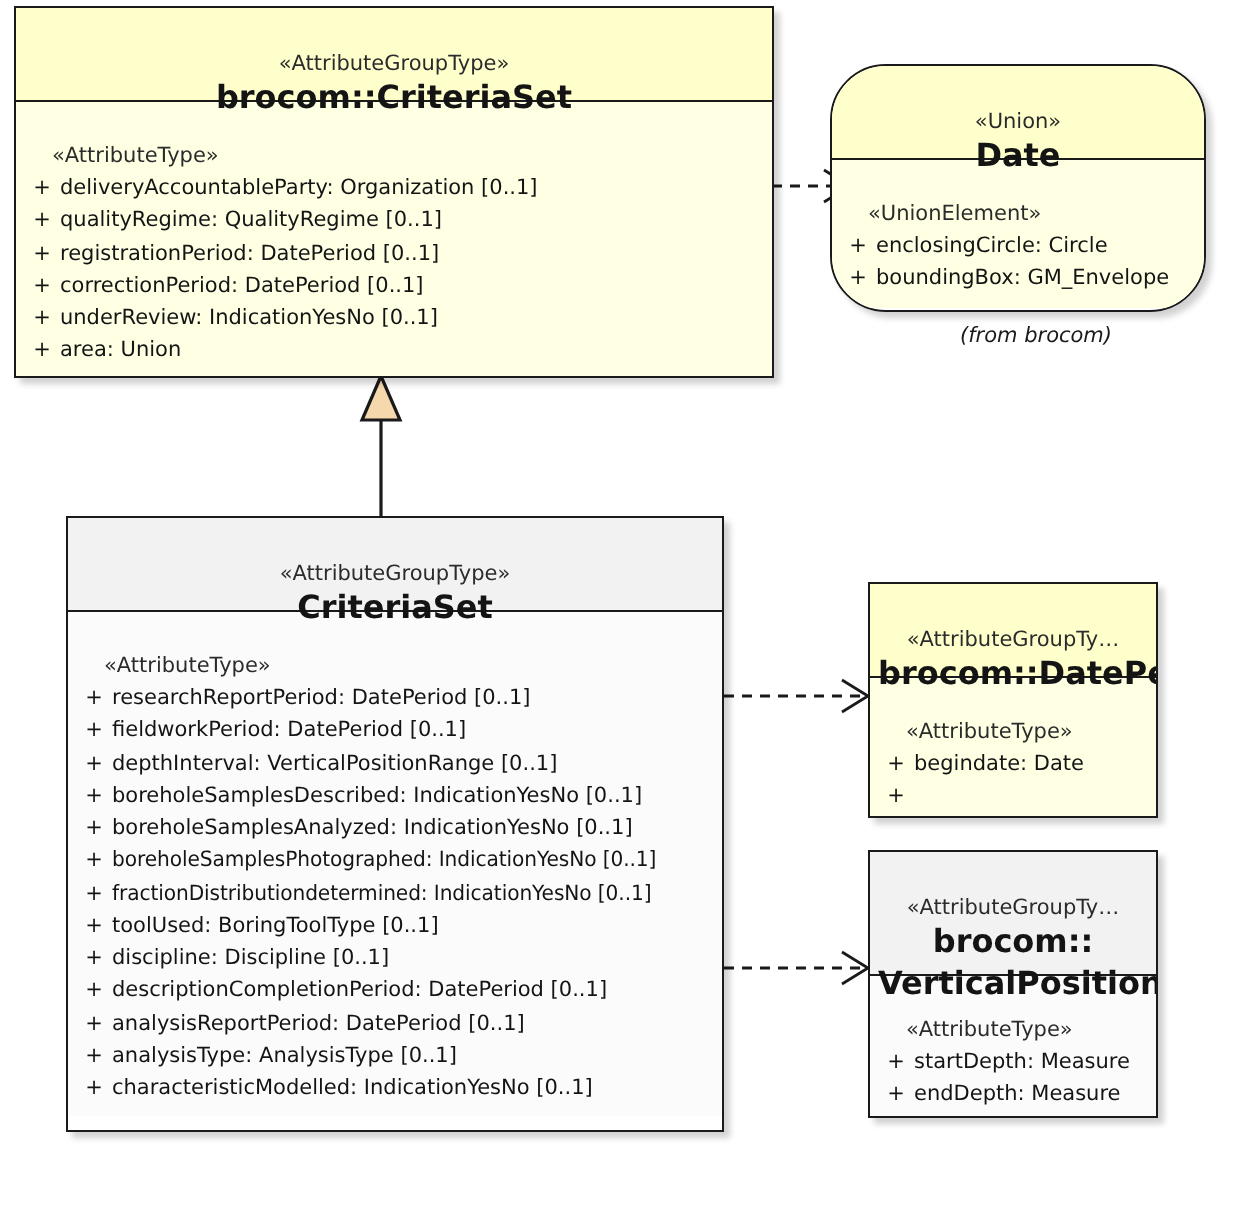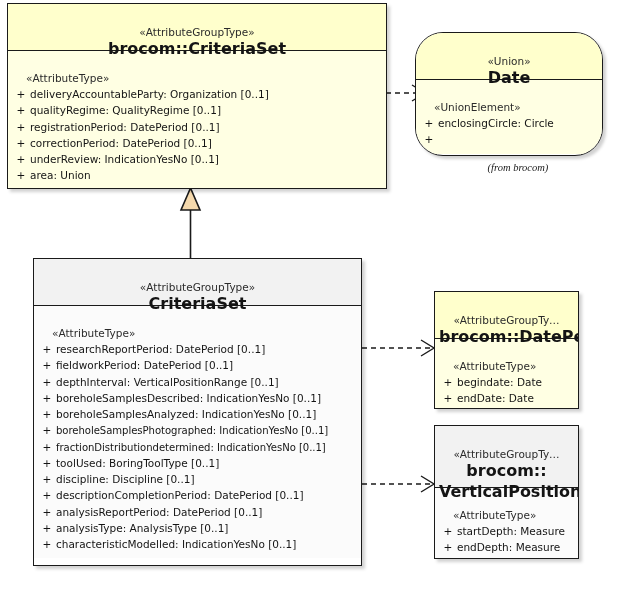--- a/index.html
+++ b/index.html
@@ -172,24 +172,25 @@
       <span class="classname">Date</span>
     </div>
     <div class="uml-body">
       <div class="grp-stereotype">«UnionElement»</div>
       <div class="attr-row">
         <span class="attr-vis">+</span>
         <span class="attr-txt">enclosingCircle: Circle</span>
       </div>
       <div class="attr-row">
         <span class="attr-vis">+</span>
-      </div>
-    </div>
-  </div>
-  <div class="pkg-note" style="left:424px; top:162px; width:188px;font-family:Liberation Serif, serif;">(from brocom)</div>
+        <span class="attr-txt">boundingBox: GM_Envelope</span>
+      </div>
+    </div>
+  </div>
+  <div class="pkg-note" style="left:424px; top:162px; width:188px;">(from brocom)</div>
 
   <div class="uml-box theme-grey" style="left:33px; top:258px; width:329px; height:308px;">
     <div class="uml-head" style="height:47px;">
       <span class="stereotype">«AttributeGroupType»</span>
       <span class="classname">CriteriaSet</span>
     </div>
     <div class="uml-body">
       <div class="grp-stereotype">«AttributeType»</div>
       <div class="attr-row">
         <span class="attr-vis">+</span>
@@ -252,21 +253,20 @@
       <span class="classname">brocom::DatePeriod</span>
     </div>
     <div class="uml-body">
       <div class="grp-stereotype">«AttributeType»</div>
       <div class="attr-row">
         <span class="attr-vis">+</span>
         <span class="attr-txt">begindate: Date</span>
       </div>
       <div class="attr-row">
         <span class="attr-vis">+</span>
-        <span class="attr-txt">endDate: Date</span>
       </div>
     </div>
   </div>
 
   <div class="uml-box theme-grey" style="left:434px; top:425px; width:145px; height:134px;">
     <div class="uml-head" style="height:62px;">
       <span class="stereotype">«AttributeGroupTy…</span>
       <span class="classname">brocom::</span>
       <span class="classname">VerticalPositionRange</span>
     </div>

